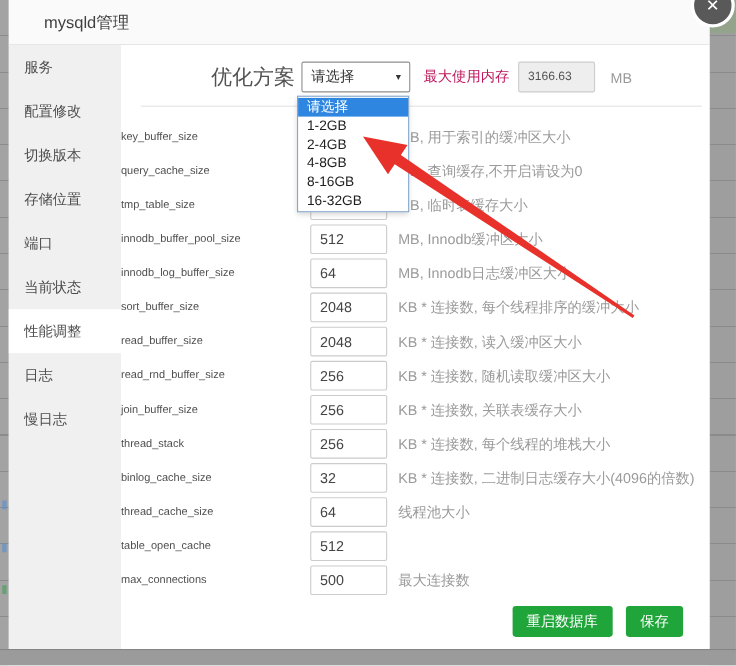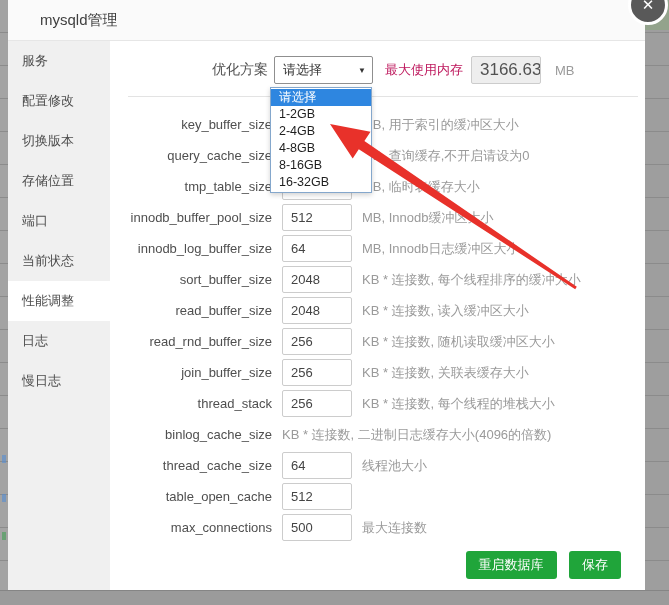--- a/index.html
+++ b/index.html
@@ -23,32 +23,32 @@
     display:flex;align-items:center;padding-left:32px;font-size:15px;color:#3f3f3f;}
   .modal-body{display:flex;height:549px;}
   .sidebar{width:102px;background:#f0f0f0;flex:0 0 102px;}
   .side-item{height:40px;display:flex;align-items:center;padding-left:14px;font-size:13px;color:#4d4d4d;cursor:pointer;}
   .side-item.active{background:#fff;}
   .content{flex:1;position:relative;background:#fff;}
 
   .top-section{position:relative;height:56px;}
   .top-divider{position:absolute;left:18px;right:7px;bottom:0;height:1px;background:#e3e3e3;}
   .top-row{position:absolute;left:0;top:15px;right:0;height:28px;display:flex;align-items:center;}
-  .opt-label{width:158px;text-align:right;font-size:14px;color:#525252;}
+  .opt-label{width:158px;text-align:right;font-size:19px;color:#525252;}
   .select-box{margin-left:6px;width:99px;height:28px;box-sizing:border-box;border:1px solid #8f8f8f;border-radius:2px;
     background:#fff;position:relative;display:flex;align-items:center;padding-left:8px;font-size:13px;color:#333;cursor:pointer;}
   .select-arrow{position:absolute;right:6px;font-size:8px;color:#333;}
   .mem-label{margin-left:12px;font-size:13px;color:#be185d;}
   .mem-input{margin-left:8px;width:70px;height:28px;box-sizing:border-box;border:1px solid #ccc;border-radius:2px;
-    background:#eeeeee;color:#525252;font-size:17px;padding:0 0 0 8px;}
+    background:#eeeeee;color:#525252;font-size:11px;padding:0 0 0 8px;}
   .mem-unit{margin-left:14px;font-size:13px;color:#9a9a9a;}
 
   .form-rows{margin-top:12px;}
   .form-row{height:31px;display:flex;align-items:center;}
-  .row-label{width:162px;text-align:right;font-size:13px;color:#4f4f4f;white-space:nowrap;}
+  .row-label{width:162px;font-size:10px;color:#4f4f4f;white-space:nowrap;}
   .row-input{margin-left:10px;width:70px;height:27px;box-sizing:border-box;border:1px solid #ccc;border-radius:2px;
     font-size:13px;color:#444;padding:0 16px 0 8px;background:#fff;}
   .row-desc{margin-left:10px;font-size:13px;color:#9a9a9a;white-space:nowrap;}
 
   .footer{margin-top:8px;text-align:right;padding-right:24px;}
   .btn{display:inline-block;height:28px;line-height:28px;padding:0 13px;background:#20a53a;color:#fff;
     font-size:13px;border:none;border-radius:3px;cursor:pointer;font-family:inherit;}
   .btn + .btn{margin-left:8px;}
 
   
@@ -195,20 +195,21 @@
             </div>
 
             <div class="form-row">
               <label class="row-label">thread_stack</label>
               <input class="row-input" value="256" style="">
               <span class="row-desc">KB * 连接数, 每个线程的堆栈大小</span>
             </div>
 
             <div class="form-row">
               <label class="row-label">binlog_cache_size</label>
+              <input class="row-input" value="32" style="">
               <span class="row-desc">KB * 连接数, 二进制日志缓存大小(4096的倍数)</span>
             </div>
 
             <div class="form-row">
               <label class="row-label">thread_cache_size</label>
               <input class="row-input" value="64" style="">
               <span class="row-desc">线程池大小</span>
             </div>
 
             <div class="form-row">

